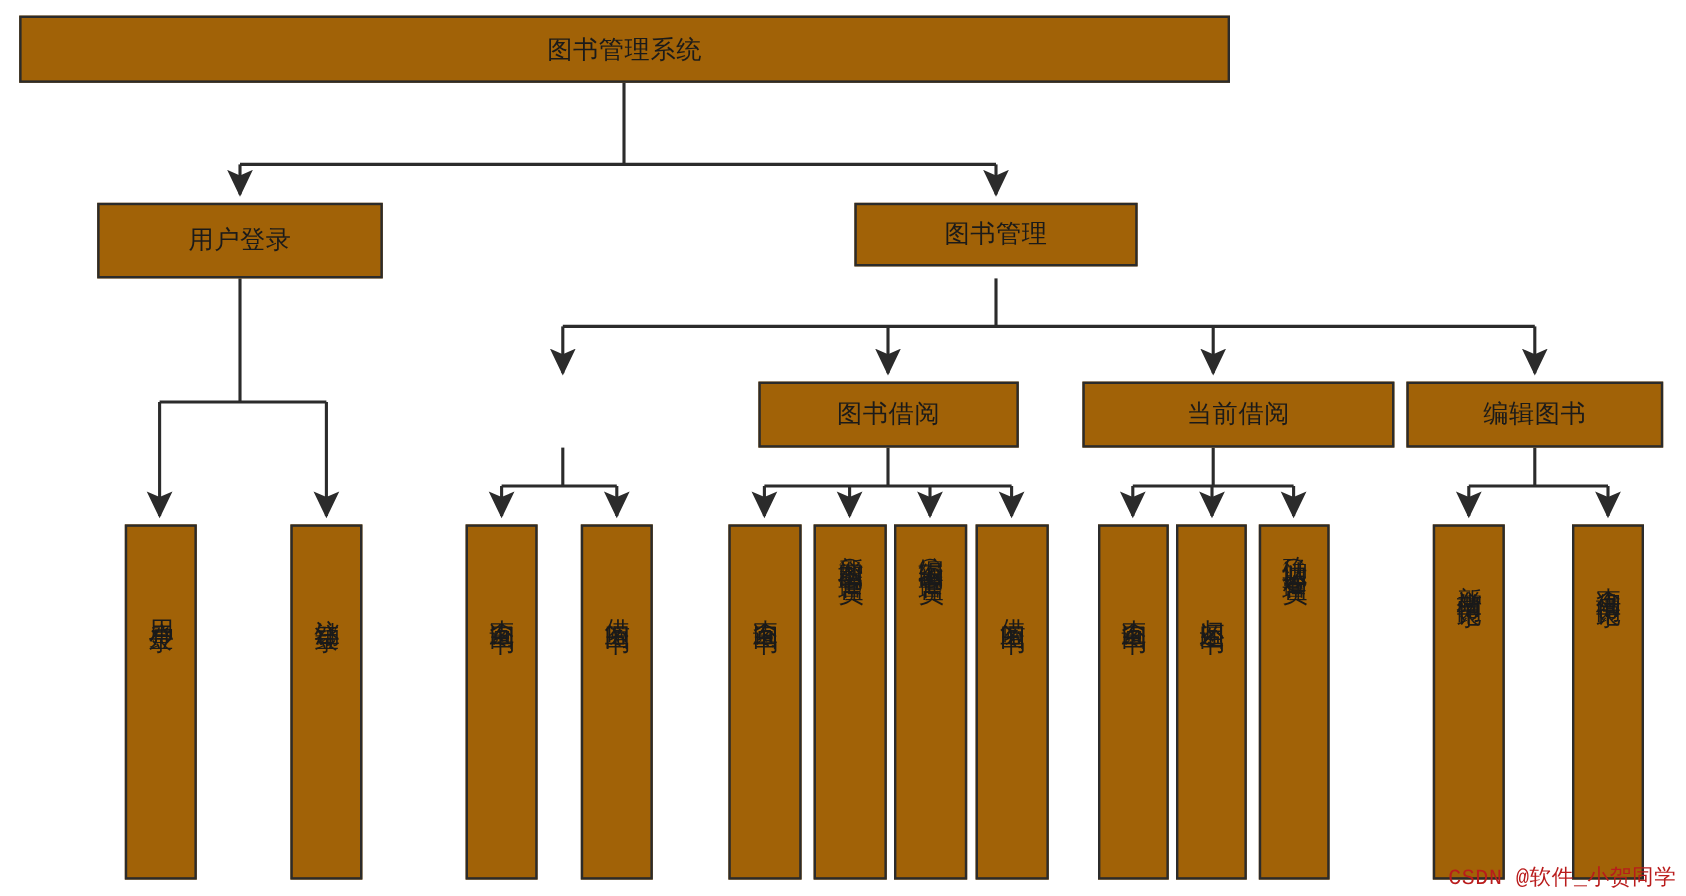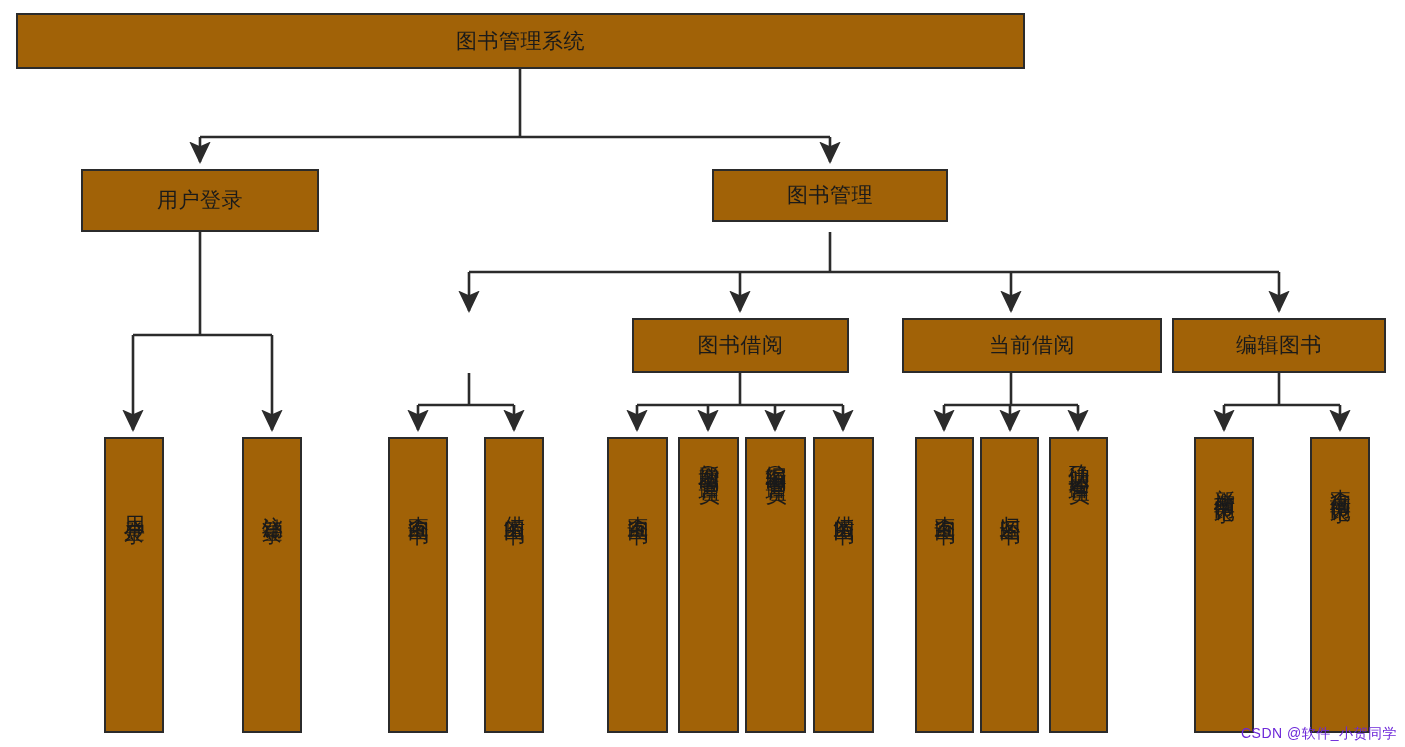--- a/index.html
+++ b/index.html
@@ -52,23 +52,23 @@
     text-orientation: upright;
     font-size: 21px;
     line-height: 1.0;
     letter-spacing: 3px;
     white-space: nowrap;
   }
   #watermark {
     position: absolute;
     right: 8px;
     bottom: 4px;
-    font-size: 14px;
-    color: #6d28d9;
-    font-family: Liberation Sans, sans-serif;
+    font-size: 18px;
+    color: #b91c1c;
+    font-family: Liberation Mono, monospace;
     white-space: nowrap;
     letter-spacing: 0.5px;
   }
 </style>
 </head>
 <body>
 
 <div id="canvas">
 
   <svg id="edges" viewBox="0 0 1405 747" width="1405" height="747" xmlns="http://www.w3.org/2000/svg">

